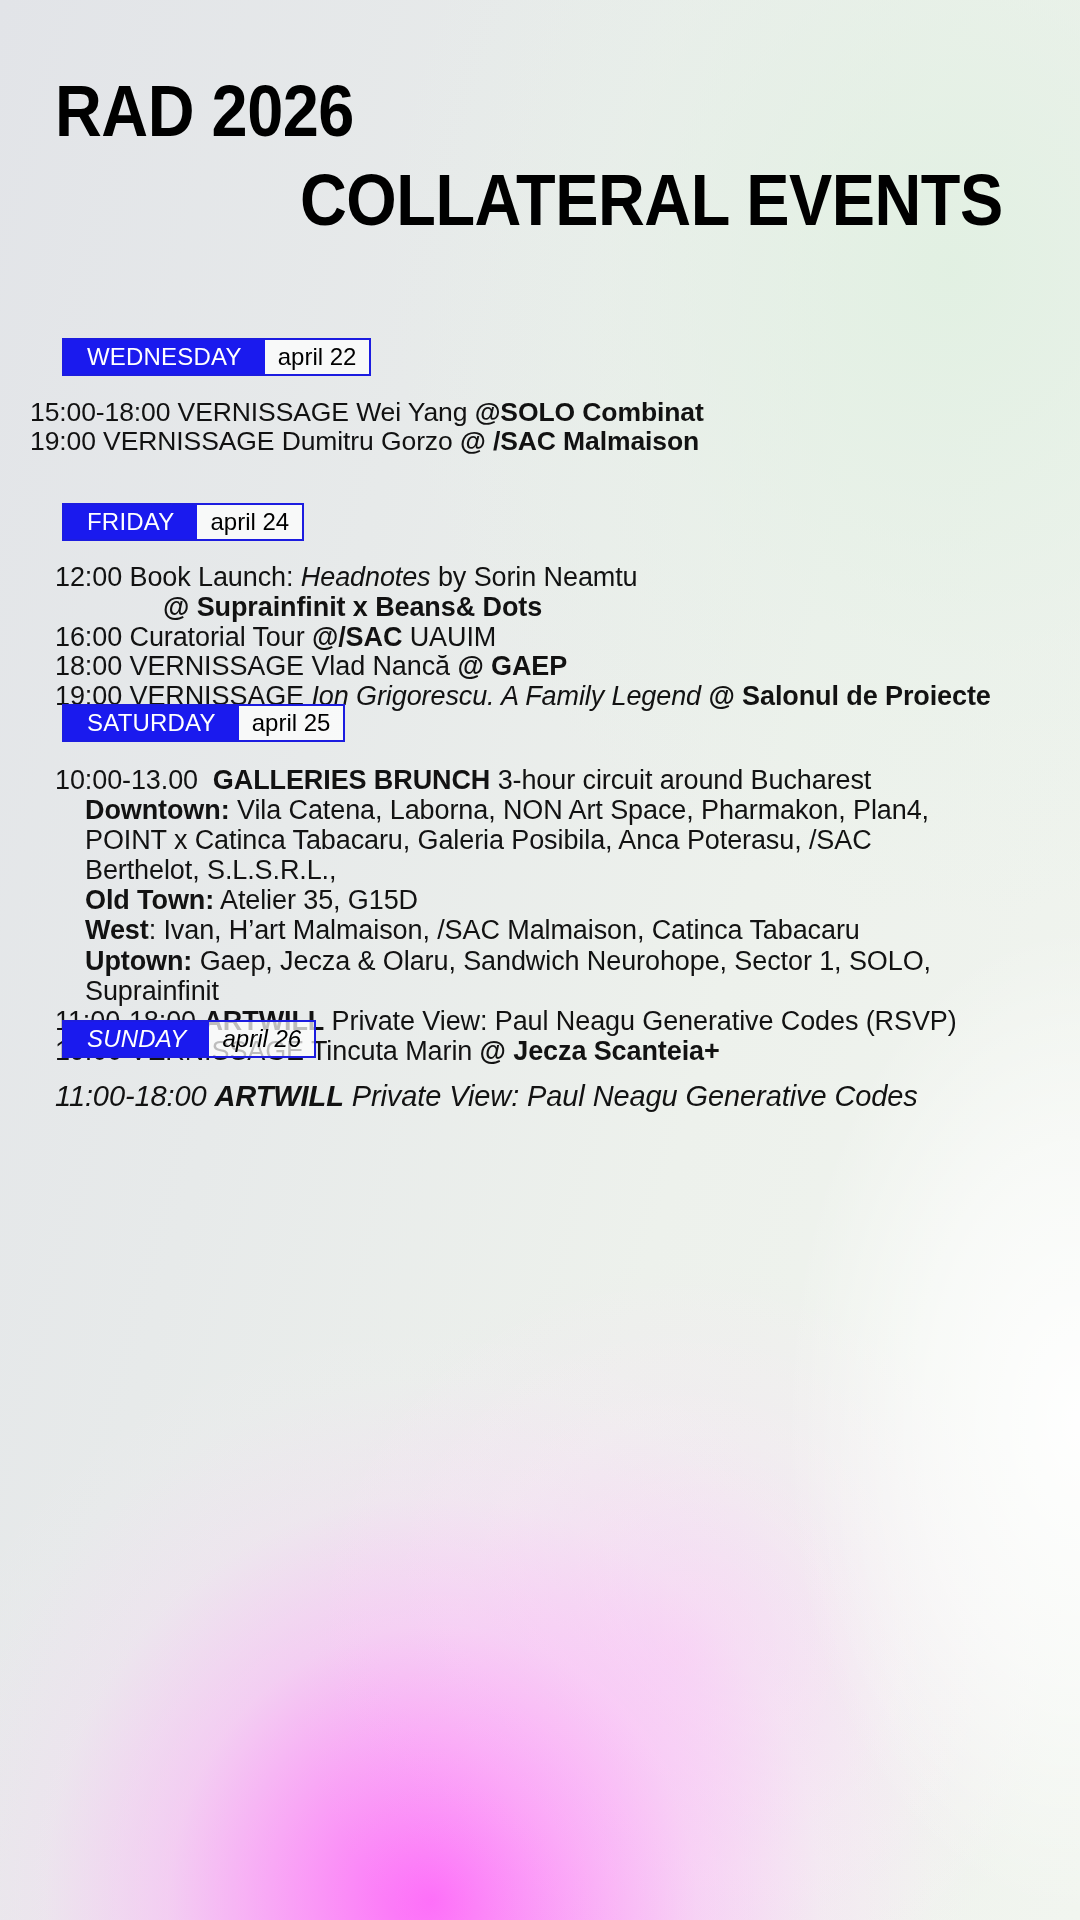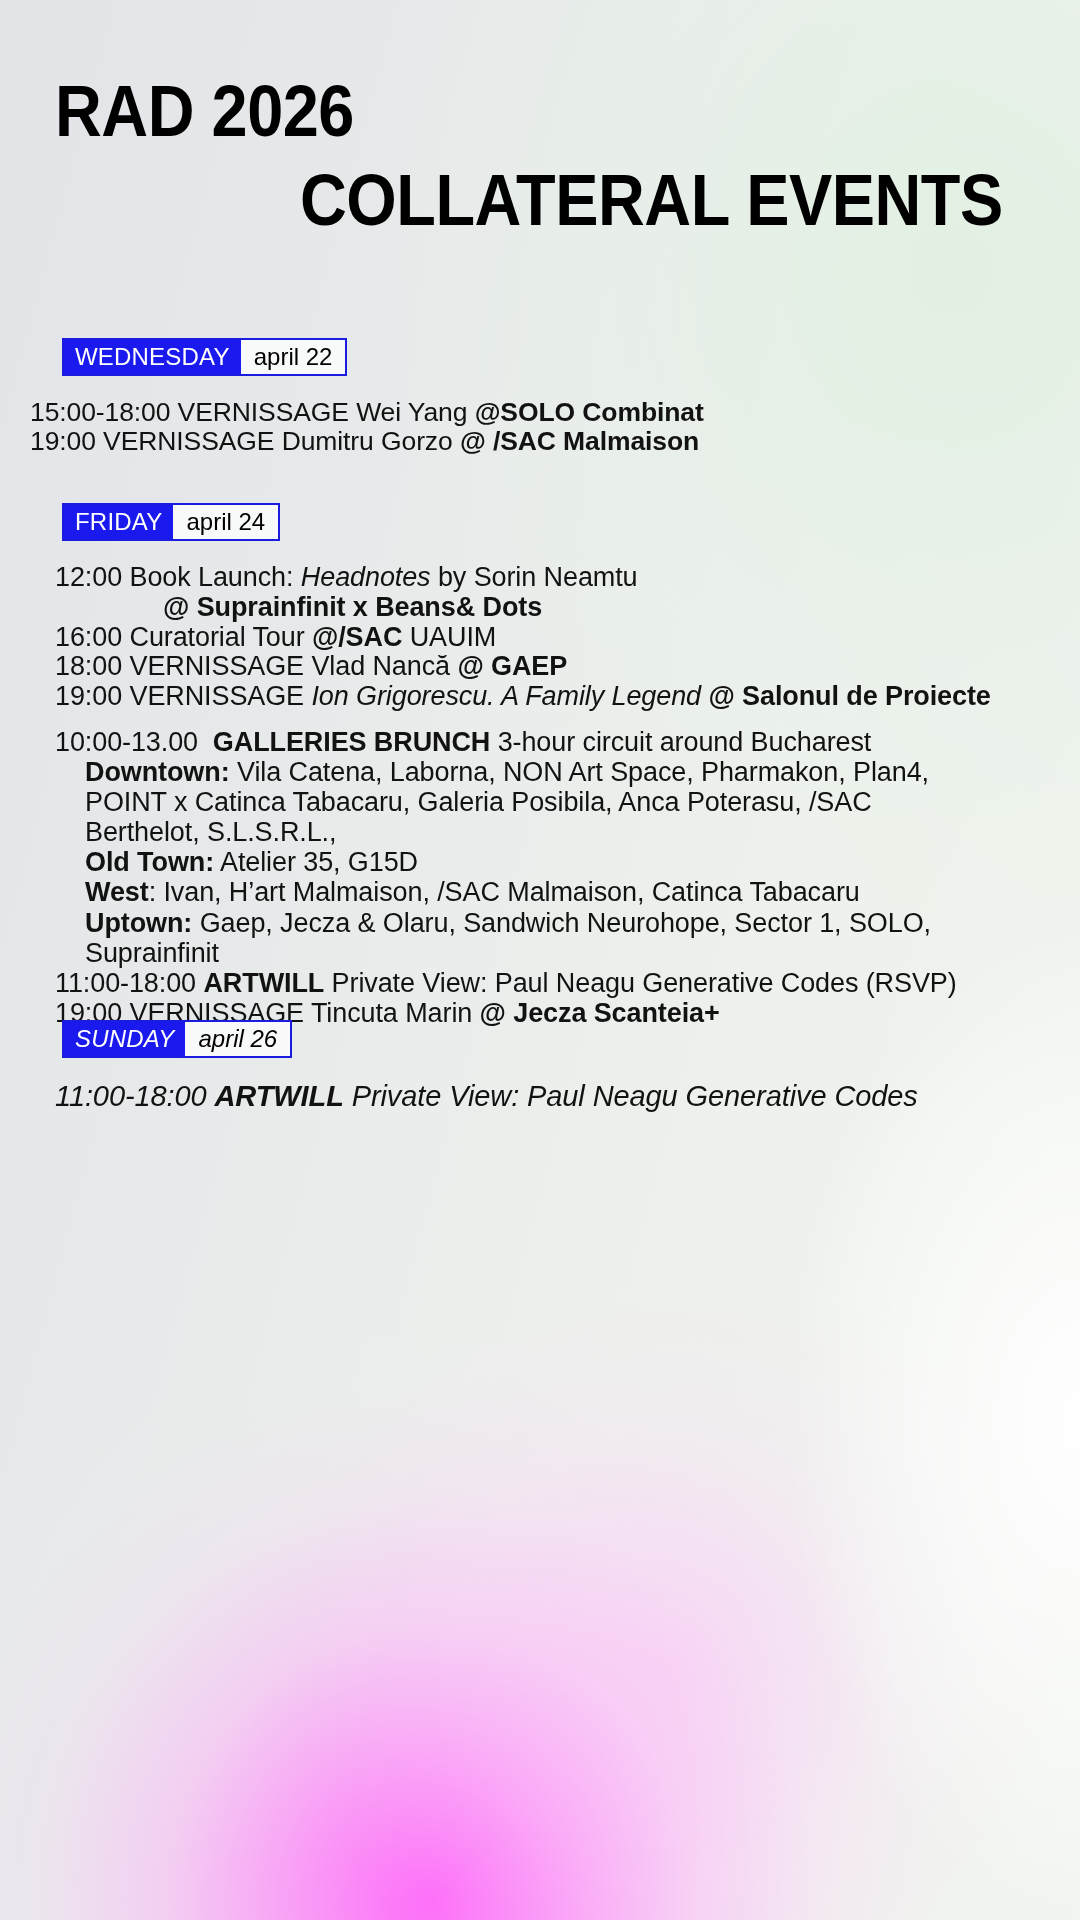--- a/index.html
+++ b/index.html
@@ -81,21 +81,21 @@
     border:2px solid #1c1ce0;
     height:38px;
     line-height:1;
   }
   .badge-day {
     background:#1a1aee;
     color:#ffffff;
     font-size:24px;
     font-weight:400;
     letter-spacing:0.2px;
-    padding:0 11px;
+    padding:0 23px;
     display:flex;
     align-items:center;
   }
   .badge-date {
     background:rgba(255,255,255,0.72);
     color:#000000;
     font-size:24px;
     font-weight:400;
     padding:0 13px;
     display:flex;
@@ -173,20 +173,26 @@
     <div class="lines">
       <div class="ln"><span>12:00</span><span>   Book Launch: </span><span class="i">Headnotes</span><span> by Sorin Neamtu</span></div>
       <div class="ln indent-2"><span class="b">@ Suprainfinit x Beans&amp; Dots</span></div>
       <div class="ln"><span>16:00</span><span>   Curatorial Tour </span><span class="b">@/SAC</span><span> UAUIM</span></div>
       <div class="ln"><span>18:00</span><span>   VERNISSAGE Vlad Nancă </span><span class="b">@ GAEP</span></div>
       <div class="ln"><span>19:00</span><span>   VERNISSAGE </span><span class="i">Ion Grigorescu. A Family Legend</span><span class="b"> @ Salonul de Proiecte</span></div>
     </div>
   </div>
 
   <div class="day-block" id="block-sat">
+    <div class="badge-wrap">
+      <span class="badge">
+        <span class="badge-day">SATURDAY</span>
+        <span class="badge-date">april 25</span>
+      </span>
+    </div>
     <div class="lines">
       <div class="ln"><span>10:00-13.00</span>&nbsp;&nbsp;<span class="b">GALLERIES BRUNCH</span><span> 3-hour circuit around Bucharest</span></div>
 
       <div class="ln wrapok indent-1" style="width:930px"><span class="b">Downtown:</span><span> Vila Catena, Laborna, NON Art Space, Pharmakon, Plan4, POINT x Catinca Tabacaru, Galeria Posibila, Anca Poterasu, /SAC Berthelot, S.L.S.R.L.,</span></div>
 
       <div class="ln indent-1"><span class="b">Old Town:</span><span> Atelier 35, G15D</span></div>
 
       <div class="ln indent-1"><span class="b">West</span><span>: Ivan, H’art Malmaison, /SAC Malmaison, Catinca Tabacaru</span></div>
 
       <div class="ln wrapok indent-1" style="width:890px"><span class="b">Uptown:</span><span>  Gaep, Jecza &amp; Olaru, Sandwich Neurohope, Sector 1, SOLO, Suprainfinit</span></div>

